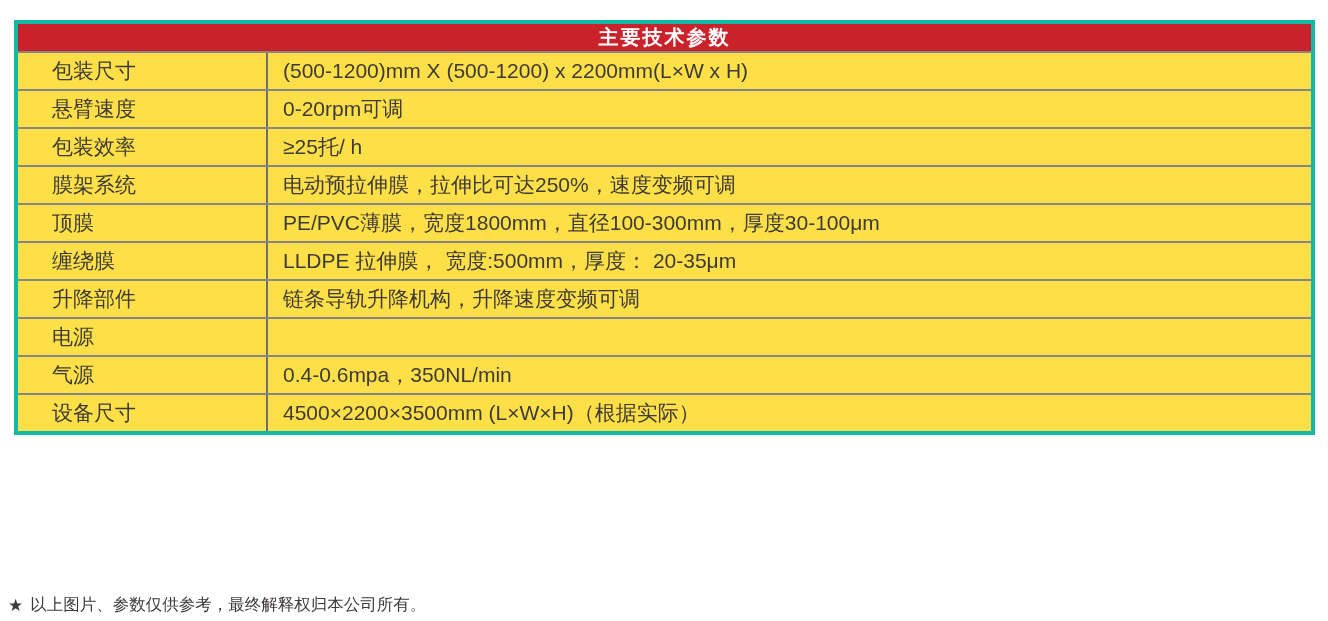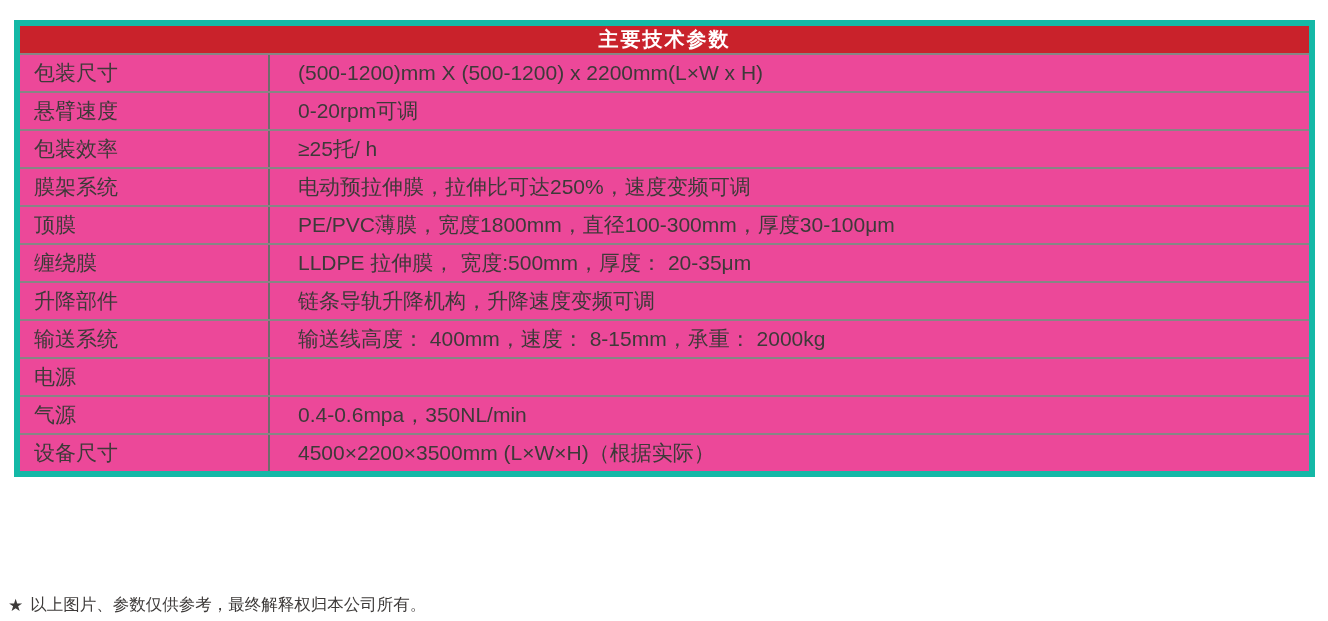--- a/index.html
+++ b/index.html
@@ -11,22 +11,22 @@
     background: #ffffff;
     font-family: "Liberation Sans", "DejaVu Sans", sans-serif;
     color: #3d3a39;
     overflow: hidden;
   }
   .spec-table {
     position: absolute;
     left: 14px;
     top: 20px;
     width: 1301px;
-    border: 6px solid #14b8a6;
-    background: #ec4899;
+    border: 4px solid #14b8a6;
+    background: #fde047;
   }
   .table-header {
     height: 27px;
     background: #c9222b;
     color: #ffffff;
     display: flex;
     align-items: center;
     justify-content: center;
     font-size: 20px;
     font-weight: bold;
@@ -37,30 +37,30 @@
     align-items: stretch;
     height: 38px;
     border-top: 2px solid #878585;
   }
   .cell-label {
     flex: 0 0 250px;
     width: 250px;
     border-right: 2px solid #6e6c6c;
     display: flex;
     align-items: center;
-    padding-left: 14px;
+    padding-left: 34px;
     font-size: 21px;
     white-space: pre;
     color: #3d3a39;
   }
   .cell-value {
     flex: 1 1 auto;
     display: flex;
     align-items: center;
-    padding-left: 28px;
+    padding-left: 15px;
     font-size: 21px;
     white-space: pre;
     color: #3d3a39;
     overflow: hidden;
   }
   .footer-note {
     position: absolute;
     left: 8px;
     top: 594px;
     display: flex;
@@ -107,24 +107,20 @@
     </div>
     <div class="spec-row">
       <div class="cell-label">缠绕膜</div>
       <div class="cell-value">LLDPE 拉伸膜， 宽度:500mm，厚度： 20-35μm</div>
     </div>
     <div class="spec-row">
       <div class="cell-label">升降部件</div>
       <div class="cell-value">链条导轨升降机构，升降速度变频可调</div>
     </div>
     <div class="spec-row">
-      <div class="cell-label">输送系统</div>
-      <div class="cell-value">输送线高度： 400mm，速度： 8-15mm，承重： 2000kg</div>
-    </div>
-    <div class="spec-row">
       <div class="cell-label">电源</div>
     </div>
     <div class="spec-row">
       <div class="cell-label">气源</div>
       <div class="cell-value">0.4-0.6mpa，350NL/min</div>
     </div>
     <div class="spec-row">
       <div class="cell-label">设备尺寸</div>
       <div class="cell-value">4500×2200×3500mm (L×W×H)（根据实际）</div>
     </div>

